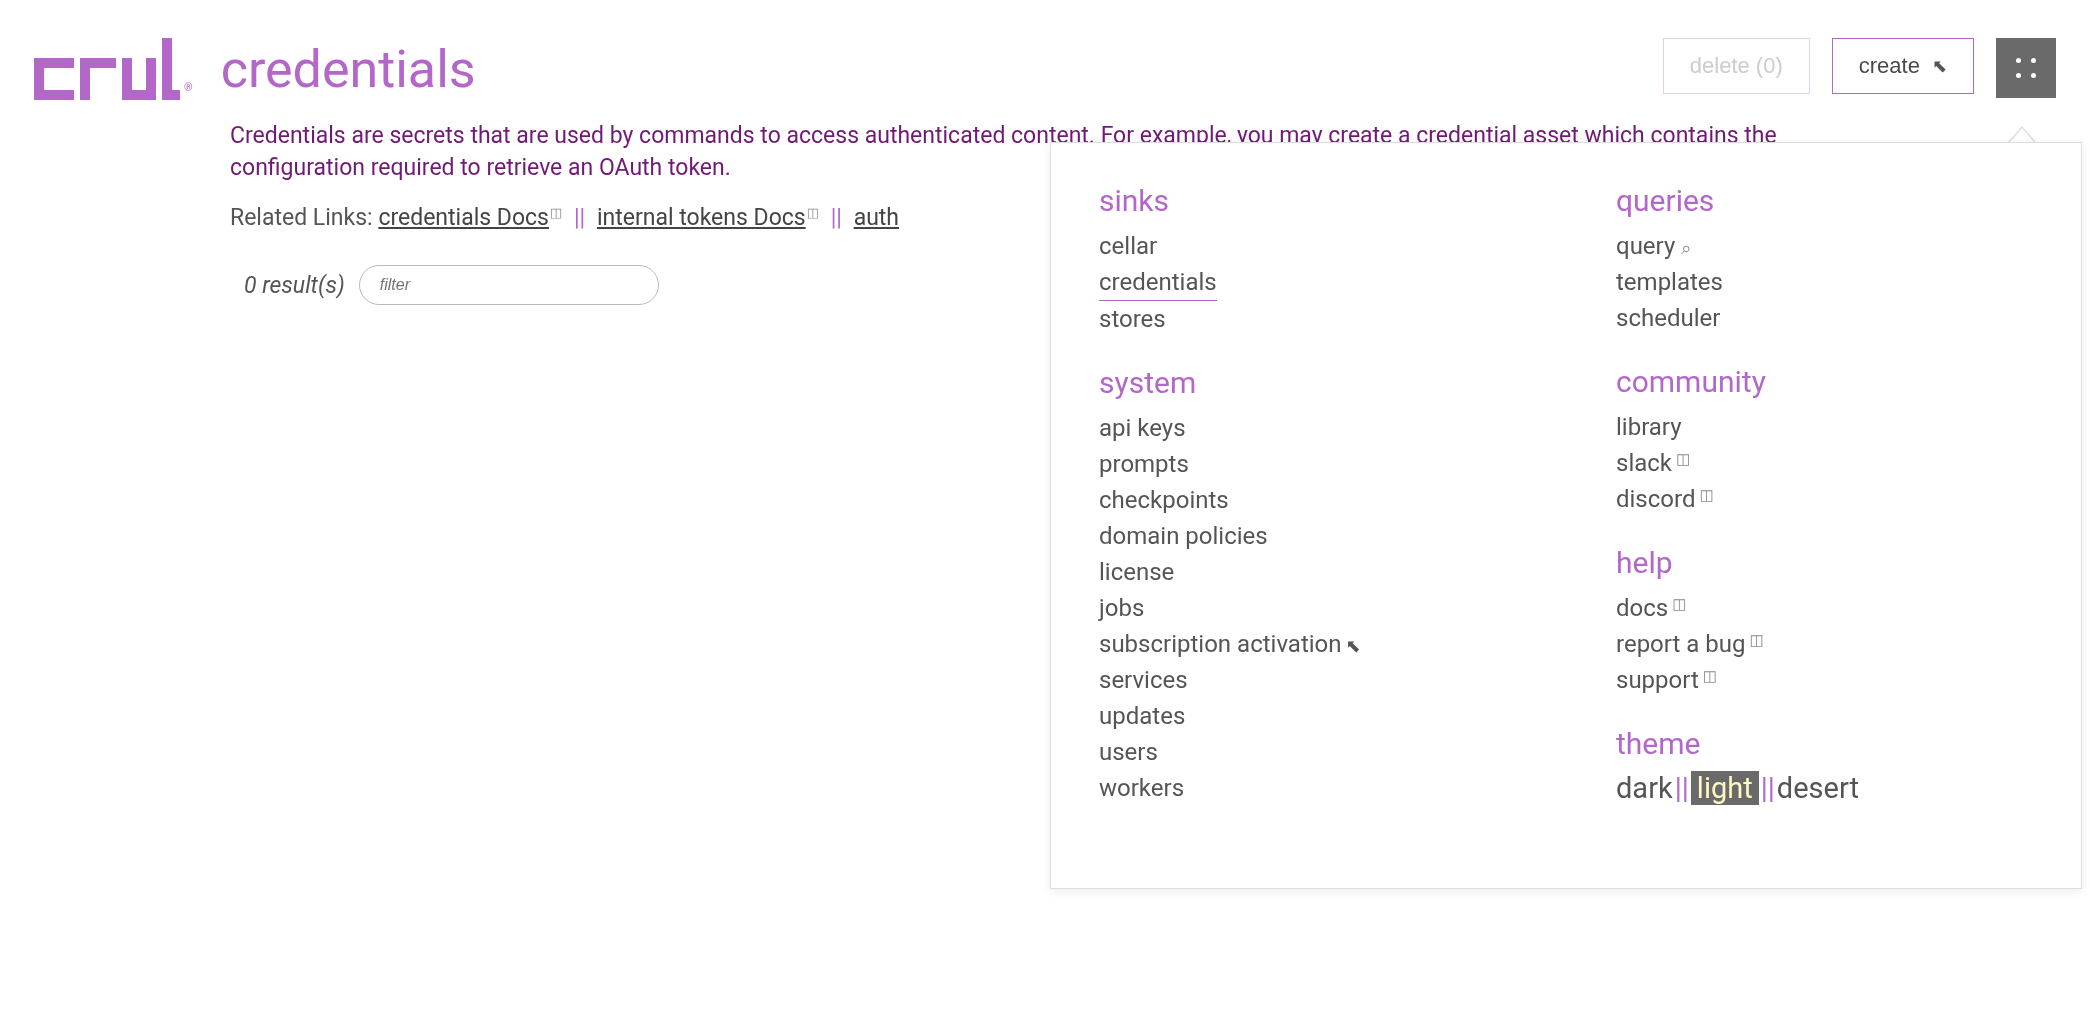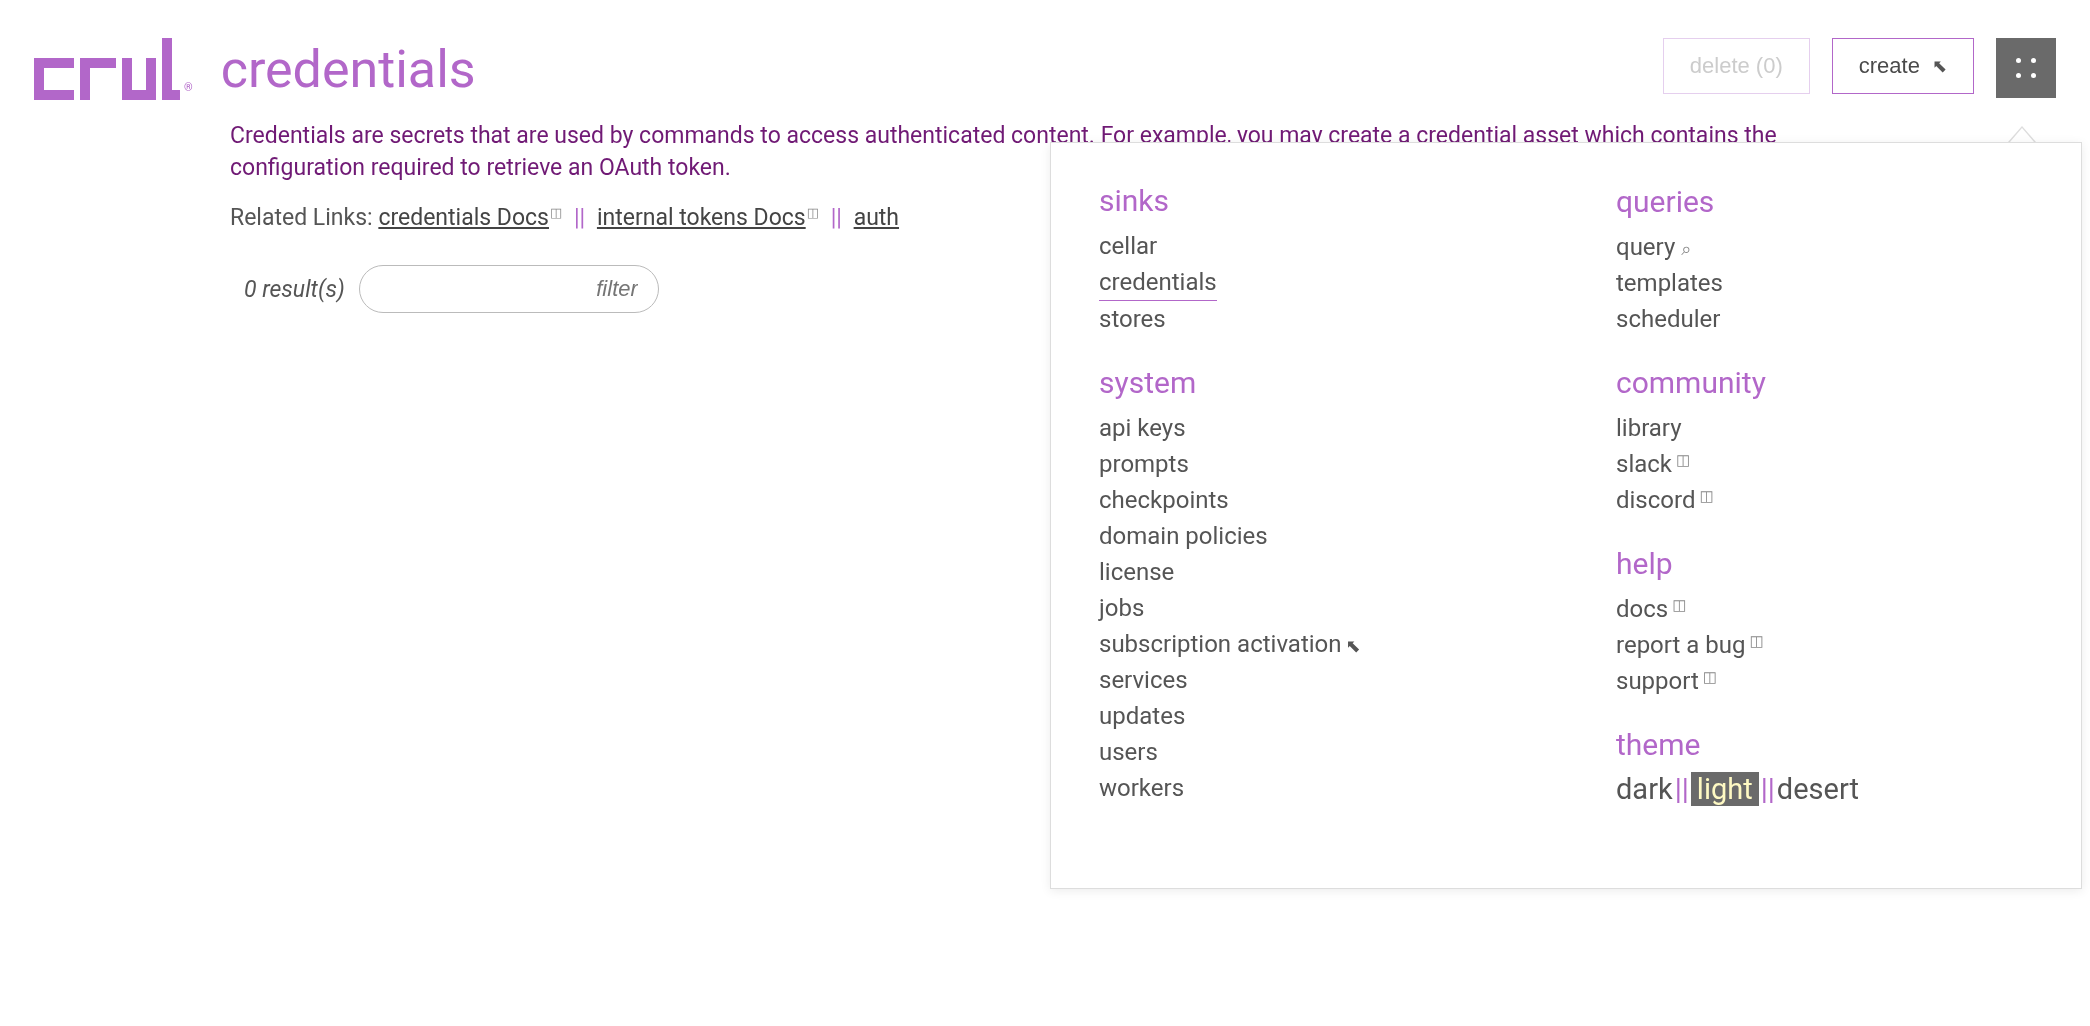--- a/index.html
+++ b/index.html
@@ -124,26 +124,25 @@
 }
 .result-count {
   font-style: italic;
   font-size: 23px;
   color: #555;
 }
 .filter-input {
   border: 1px solid #bbb;
   border-radius: 24px;
   padding: 10px 20px;
-  font-size: 22px;
+  font-size: 16px;
   width: 300px;
   font-style: italic;
   color: #777;
   outline: none;
-  text-align: right;
 }
 
 .dropdown-arrow {
   position: absolute;
   right: 54px;
   top: 126px;
   width: 0; height: 0;
   border-left: 14px solid transparent;
   border-right: 14px solid transparent;
   border-bottom: 16px solid #ddd;
@@ -160,21 +159,20 @@
   position: absolute;
   right: 8px;
   top: 142px;
   width: 1032px;
   background: #fff;
   border: 1px solid #ddd;
   box-shadow: 0 2px 10px rgba(0,0,0,0.08);
   padding: 40px 48px 54px;
   display: flex;
   gap: 100px;
-  align-items: center;
 }
 .dcol {
   flex: 1;
 }
 .dsection {
   margin-bottom: 28px;
 }
 .dheading {
   color: #b267c9;
   font-size: 30px;

